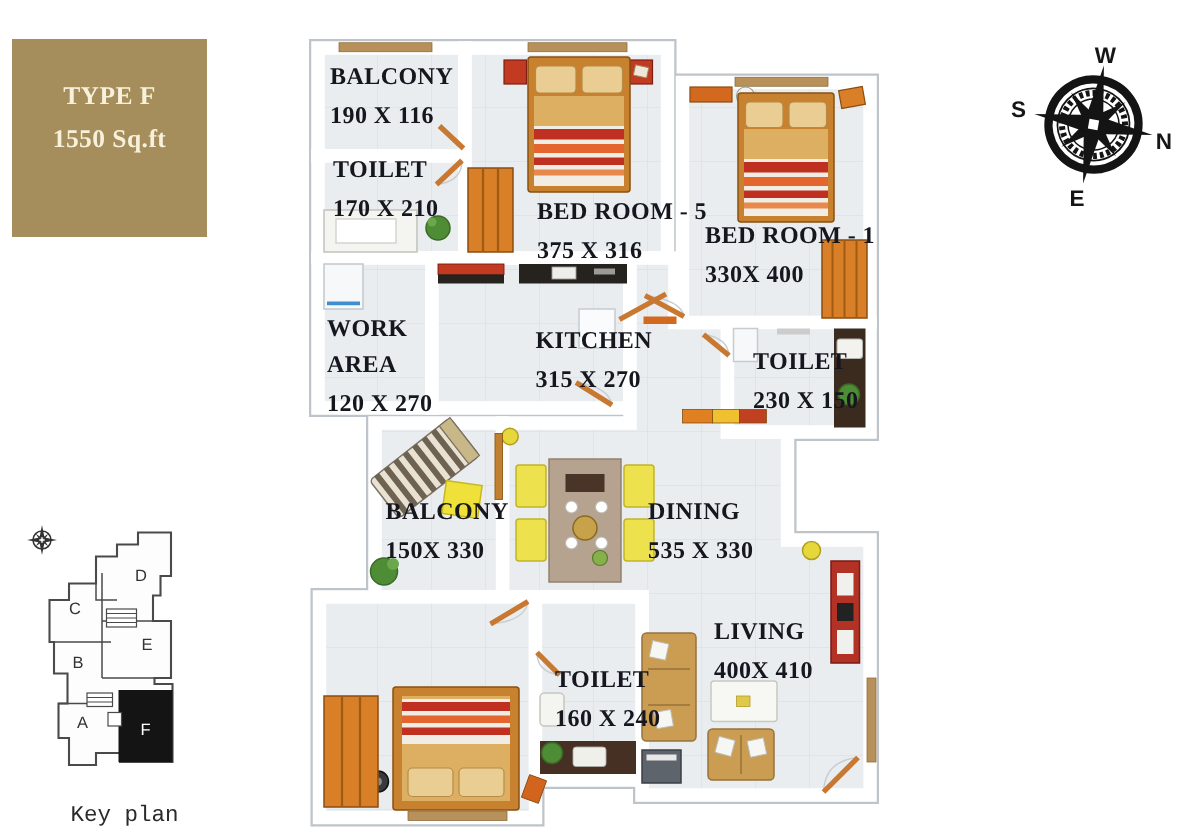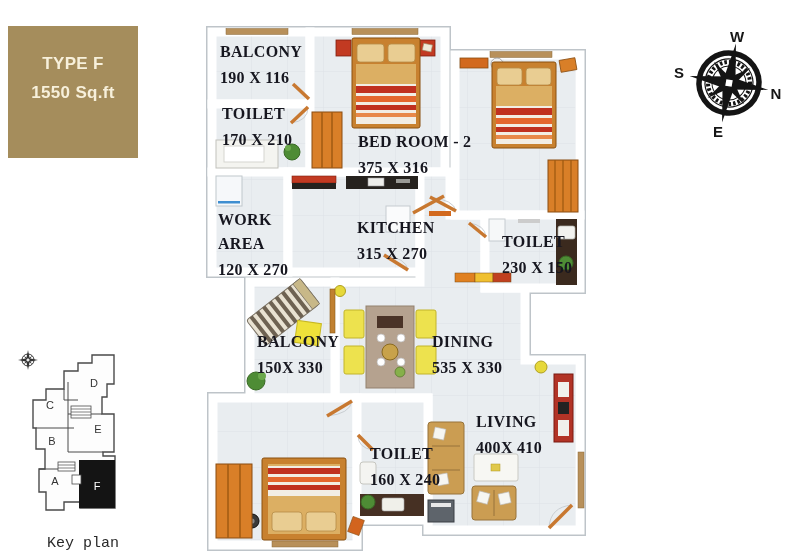--- a/index.html
+++ b/index.html
@@ -1,21 +1,21 @@
 <!DOCTYPE html>
 <html><head>
 <meta charset="utf-8">
 <style>
   html,body{margin:0;padding:0;background:#fff;}
   .stage{position:relative;width:800px;height:553px;background:#ffffff;overflow:hidden;
          font-family:"Liberation Sans",sans-serif;}
   
   .info-box{position:absolute;left:8px;top:26px;width:130px;height:132px;background:#A58D5C;
             color:#F7F0DB;text-align:center;font-weight:bold;font-size:17px;line-height:1.7;
-            padding-top:24px;box-sizing:border-box;letter-spacing:.3px;}
+            padding-top:24px;box-sizing:border-box;letter-spacing:.3px;font-family:Liberation Serif, serif;}
   
   .rlabel{position:absolute;font-family:Liberation Serif, serif;font-weight:bold;
           color:#16161f;font-size:16px;line-height:1.5;letter-spacing:.3px;}
   .rname{display:block;white-space:nowrap;}
   .rname.wrap{white-space:normal;}
   .rdims{display:block;white-space:nowrap;margin-top:2px;}
   .plan-svg{position:absolute;left:0;top:0;}
   .compass-svg{position:absolute;left:663px;top:6px;}
   .keyplan-svg{position:absolute;left:8px;top:342px;}
   .keyplan-caption{position:absolute;left:8px;top:535px;width:150px;text-align:center;
@@ -255,22 +255,26 @@
 
   <div class="rlabel" style="left:220px;top:40px;">
     <span class="rname">BALCONY</span>
     <span class="rdims">190 X 116</span>
   </div>
   <div class="rlabel" style="left:222px;top:102px;">
     <span class="rname">TOILET</span>
     <span class="rdims">170 X 210</span>
   </div>
   <div class="rlabel" style="left:358px;top:130px;">
-    <span class="rname">BED ROOM - 2</span>
+    <span class="rname">BED ROOM - 5</span>
     <span class="rdims">375 X 316</span>
+  </div>
+  <div class="rlabel" style="left:470px;top:146px;">
+    <span class="rname">BED ROOM - 1</span>
+    <span class="rdims">330X 400</span>
   </div>
   <div class="rlabel" style="left:218px;top:208px;width:54px;">
     <span class="rname wrap">WORK AREA</span>
     <span class="rdims">120 X 270</span>
   </div>
   <div class="rlabel" style="left:322px;top:216px;margin-left:35px;">
     <span class="rname">KITCHEN</span>
     <span class="rdims">315 X 270</span>
   </div>
   <div class="rlabel" style="left:502px;top:230px;">

